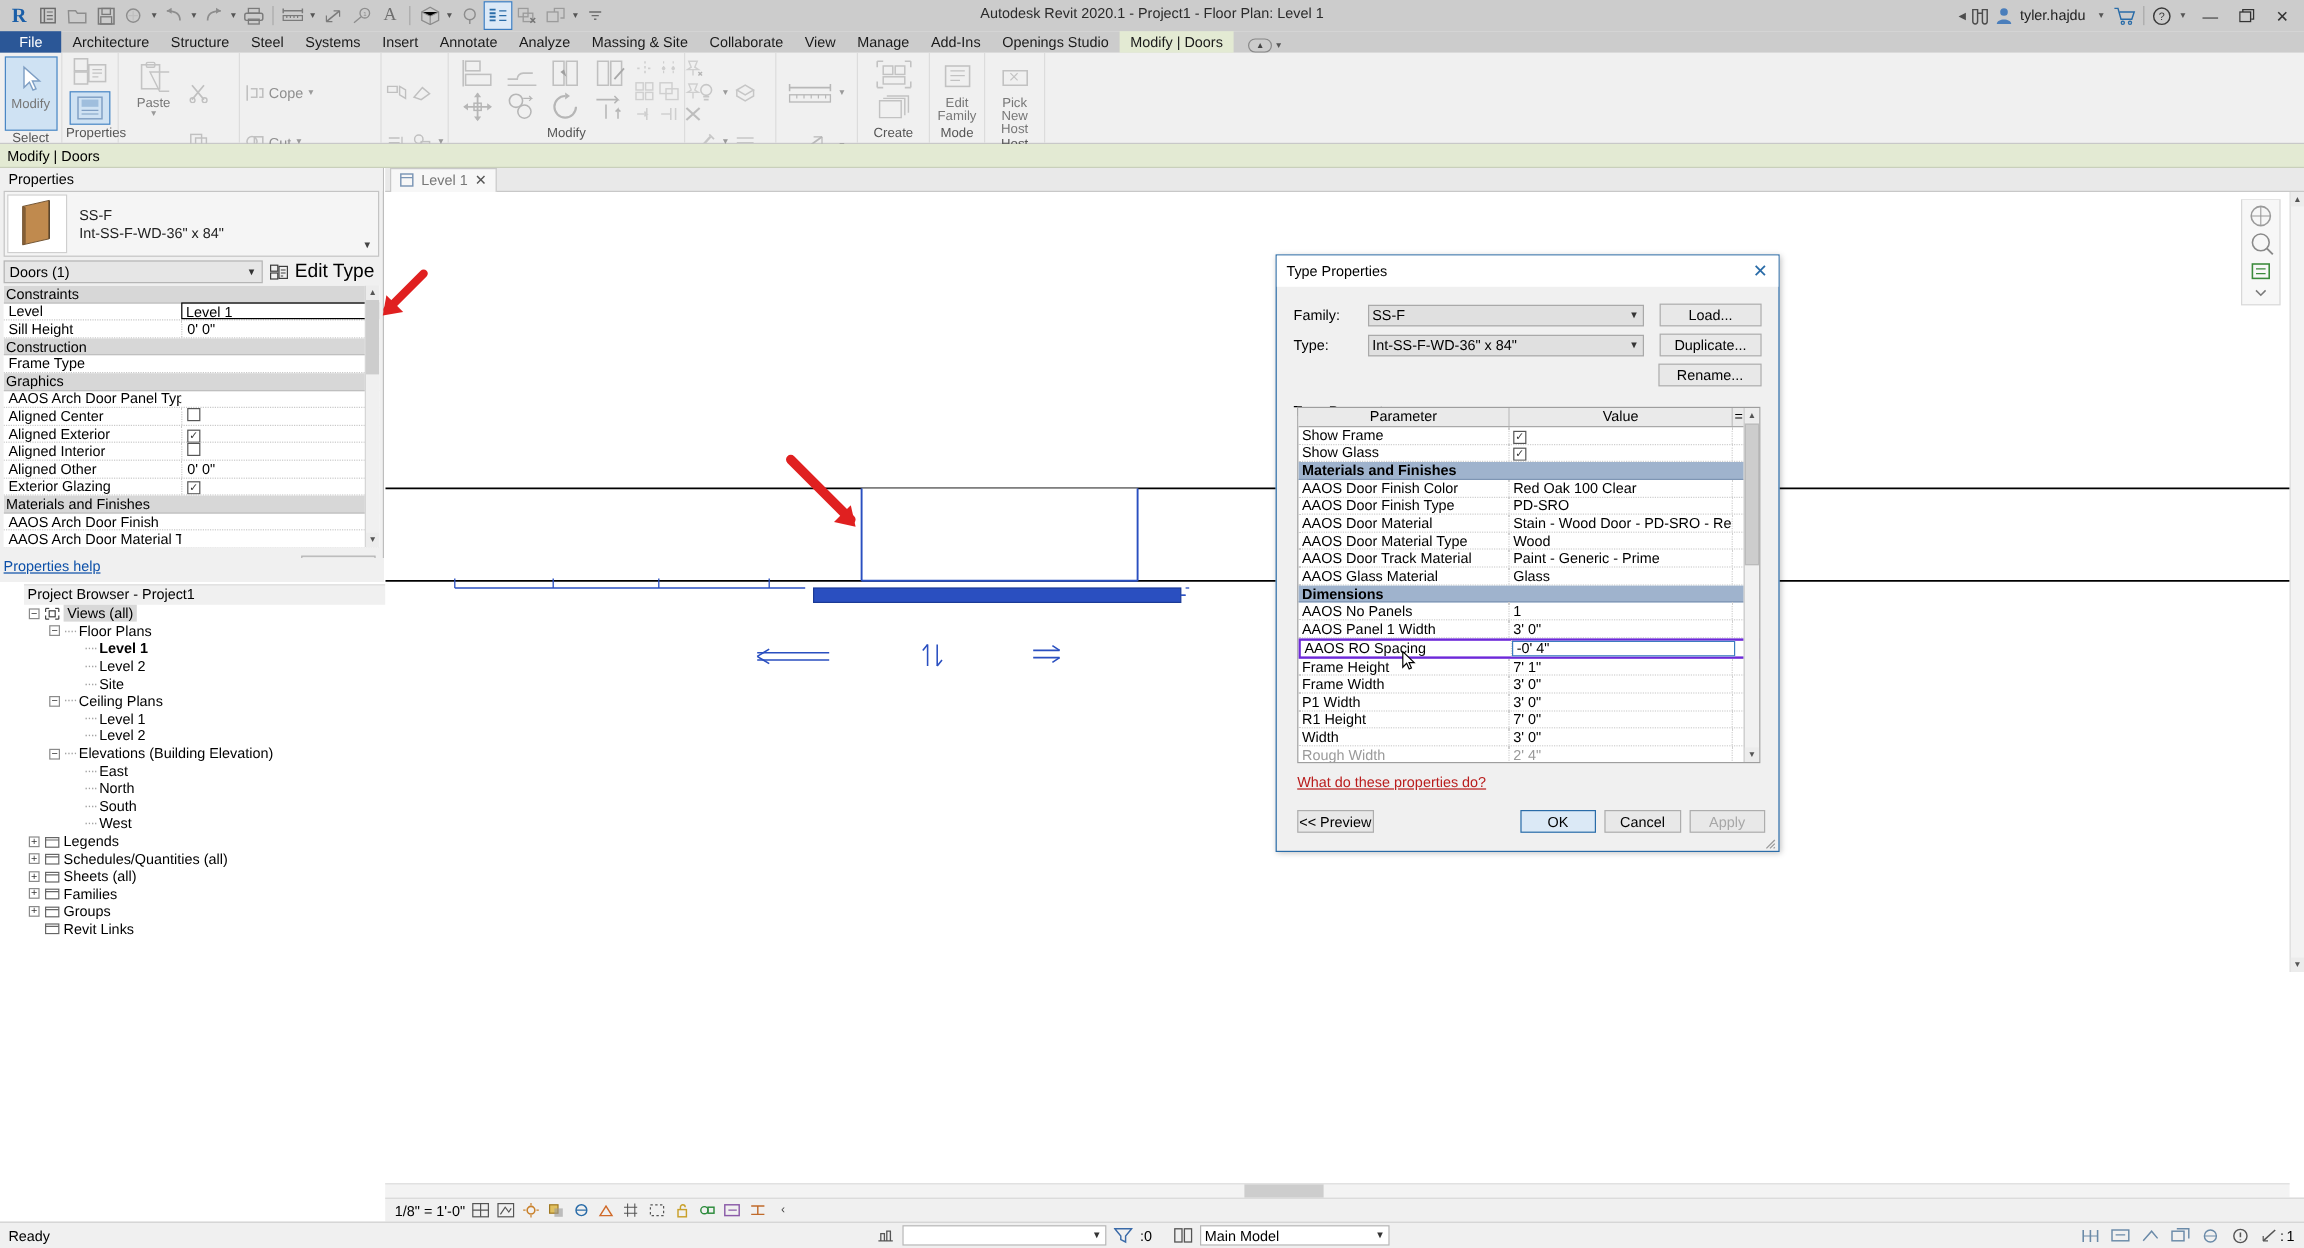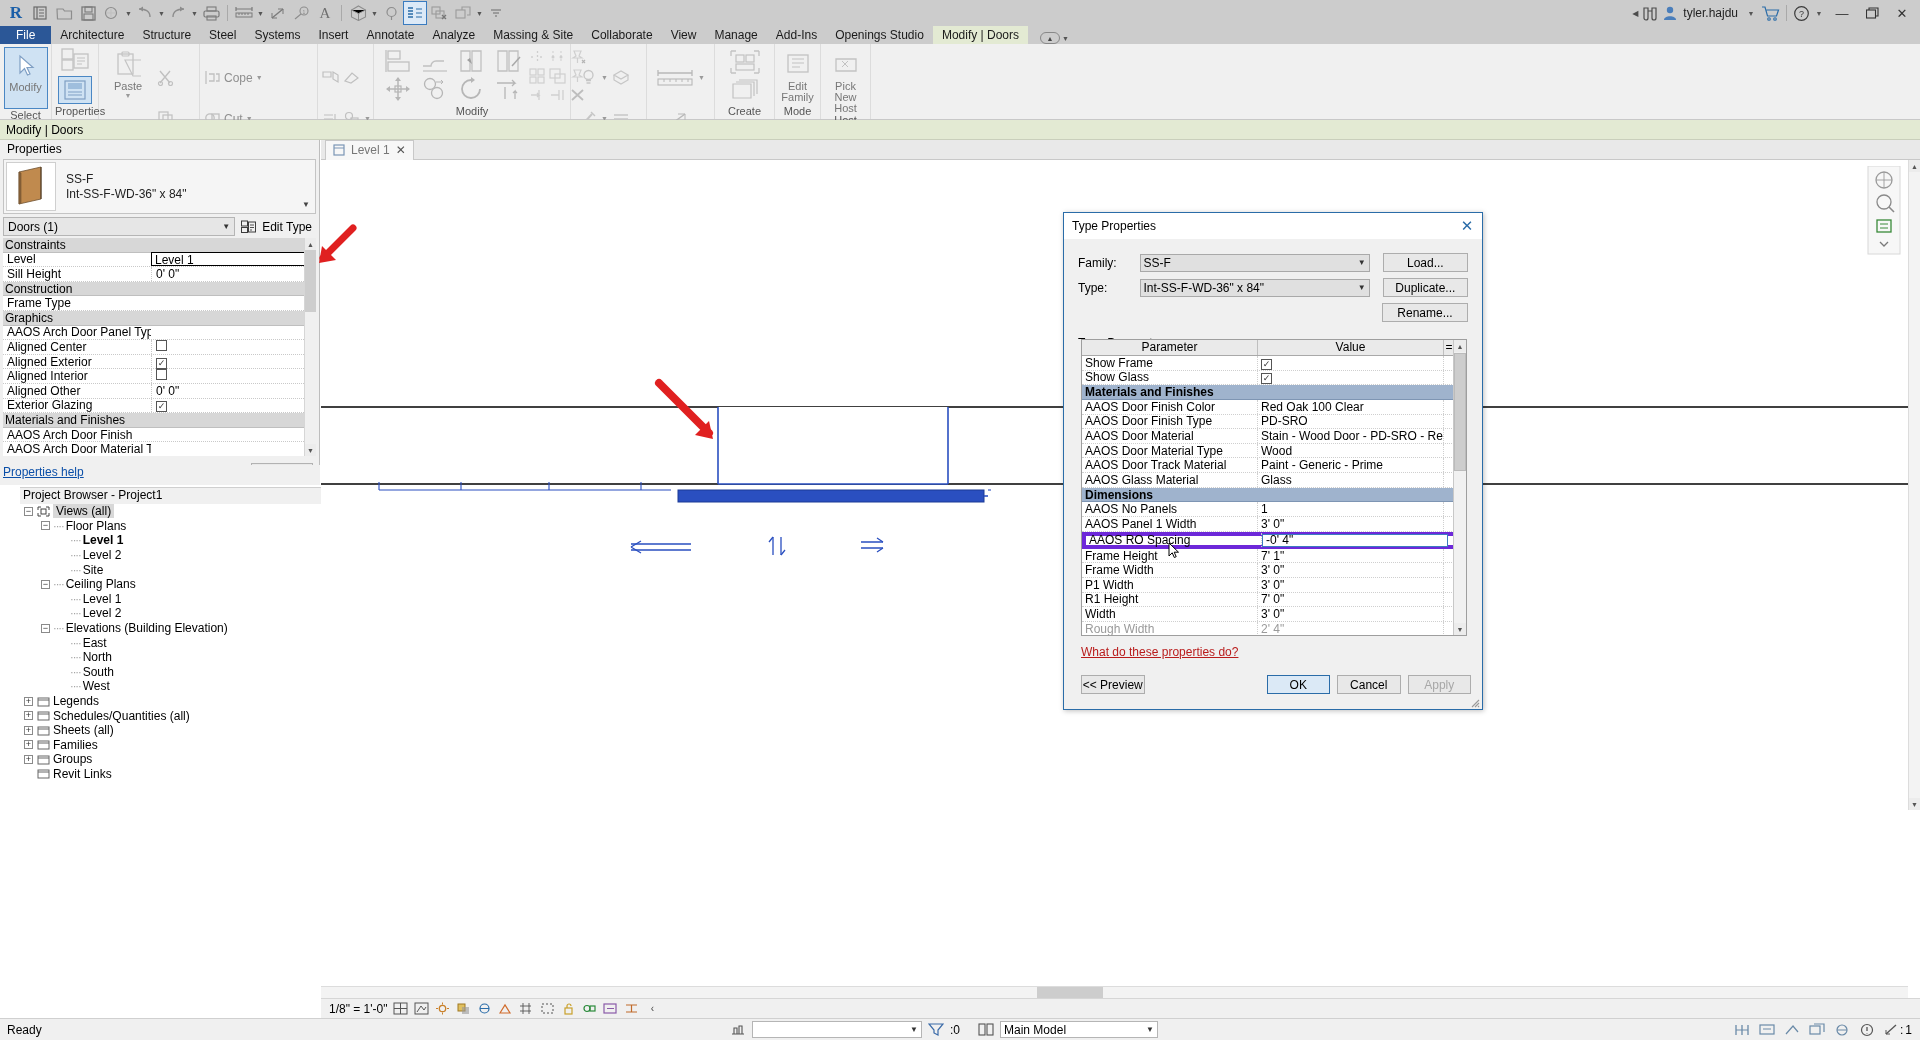--- a/index.html
+++ b/index.html
@@ -89,21 +89,21 @@
     display: flex; align-items: center; position: relative;
   }
   #doorthumb { width: 50px; height: 49px; background: #fff; border: 1px solid #cfcfcf; margin-left: 2px; position: relative; overflow:hidden;}
   .ts-text { margin-left: 10px; font-size: 12px; line-height: 15px; color: #222; }
   .ts-caret { position:absolute; right: 5px; bottom: 4px; font-size: 8px; color:#444;}
   #catrow { display: flex; align-items: center; margin: 3px 3px 0 3px; gap: 4px;}
   #catcombo {
     flex: 1; height: 19px; background: #e6e6e6; border: 1px solid #b5b5b5;
     display: flex; align-items: center; justify-content: space-between; padding: 0 4px; font-size: 12px;
   }
-  #edittypebtn { display: flex; align-items: center; gap: 4px; font-size: 12px; padding-right:4px;}
+  #edittypebtn { display: flex; align-items: center; gap: 4px; font-size: 16px; padding-right:4px;}
   #proptable { margin: 2px 3px 0 3px; height: 218px; position: relative; background: #fff; overflow: hidden; }
   .prow { display: flex; height: 14.6px; align-items: center; font-size: 12px; border-bottom: 1px dotted #c9c9c9; }
   .prow.grp { background: #d7d7d7; font-weight: normal; border-bottom: 1px solid #bfbfbf;}
   .pname { width: 148px; padding-left: 4px; white-space: nowrap; overflow: hidden; }
   .prow.grp .pname { width: 100%; padding-left: 2px;}
   .pval { flex: 1; padding-left: 4px; border-left: 1px dotted #c9c9c9; white-space: nowrap; overflow:hidden;}
   .pval.focus { border: 1px solid #000; height: 14px; padding-left:3px;}
   .chk { width: 11px; height: 11px; border: 1px solid #555; background: #fff; display:inline-flex; align-items:center; justify-content:center; font-size:9px; color:#333; line-height:1;}
   #propscroll { position: absolute; right: 0; top: 0; width: 12px; height: 218px; background: #f0f0f0; border-left:1px solid #d6d6d6;}
   .sbarrow { height: 12px; display:flex; align-items:center; justify-content:center; font-size:7px; color:#555; background:#ececec;}
@@ -174,21 +174,21 @@
   .th1 { width: 176px; text-align: center; border-right: 1px solid #bfbfbf; }
   .th2 { width: 186px; text-align: center; border-right: 1px solid #bfbfbf;}
   .th3 { width: 10px; text-align: center; }
   .tdr { display: flex; height: 14.65px; font-size: 12px; align-items: center; border-bottom: 1px dotted #cfcfcf;}
   .tdr.grp { background: #9fb3cd; font-weight: bold; border-bottom: 1px solid #7e95b3;}
   .tdr.grp .c1 { width: 100%; padding-left: 3px;}
   .tdr .c1 { width: 176px; padding-left: 3px; border-right: 1px dotted #cfcfcf; white-space:nowrap; overflow:hidden;}
   .tdr .c2 { width: 186px; padding-left: 3px; border-right: 1px dotted #cfcfcf; white-space:nowrap; overflow:hidden;}
   .tdr .c3 { width: 10px; }
   .tdr.dim { color: #9a9a9a; }
-  .tdr.hl { border: 4px solid #6d28d9; height: 17px; }
+  .tdr.hl { border: 2px solid #6d28d9; height: 17px; }
   .tdr.hl .c2 { border: 1px solid #3c7cc0; background:#fff; height: 13px; display:flex; align-items:center;}
   #tdtscroll { position: absolute; right: 0; top: 0; width: 13px; bottom: 0; background: #f1f1f1; border-left: 1px solid #c8c8c8;}
   #tdtthumb { position:absolute; left:0; right:0; top: 13px; height: 118px; background: #cdcdcd; border: 1px solid #bbb;}
   #tdhelplink { position: absolute; left: 17px; top: 432px; font-size: 12px; color: #b91c1c; text-decoration: underline;}
   #tdbuttons { position: absolute; left: 17px; top: 462px; width: 390px; display: flex; align-items: center; }
   #tdpreview { width: 72px; height: 19px; border: 1px solid #adadad; background: #e8e8e8; font-size: 12px; display:flex;align-items:center;justify-content:center;}
   .tdfootbtn { width: 72px; height: 19px; font-size: 12px; display:flex;align-items:center;justify-content:center; border:1px solid #adadad; background:#e8e8e8;}
   .tdfootbtn.ok { border: 1px solid #2a6ca8; background: #dbe9f6;}
   .tdfootbtn.dis { color: #a7a7a7; }
   #tdresize { position:absolute; right: 2px; bottom: 2px; width: 10px; height: 10px; }
@@ -309,20 +309,21 @@
           <path d="M7 4 V1 h8 v8 h-3" fill="none" stroke="#9b9b9b" stroke-width="1.1"></path>
         </svg>
     </div>
     <div class="qat-arrow">▼</div>
     <div class="qat-btn">
       <svg width="14" height="12" viewBox="0 0 14 12">
           <path d="M2 3 h10 M4 6 h6 M6 9 h2" stroke="#6b6b6b" stroke-width="1.2"></path>
         </svg>
     </div>
   </div>
+  <div id="apptitle">Autodesk Revit 2020.1 - Project1 - Floor Plan: Level 1</div>
   <div id="titleright">
     <div class="ti" style="font-size:8px;">◀</div>
     <div class="ti">
       <svg width="20" height="16" viewBox="0 0 20 16">
           <path d="M4 3 h4 v10 a2 2 0 0 1 -4 0 z M12 3 h4 v10 a2 2 0 0 1 -4 0 z M8 6 h4" fill="none" stroke="#4c4c4c" stroke-width="1.2"></path>
         </svg>
     </div>
     <div class="ti">
       <svg width="16" height="16" viewBox="0 0 16 16">
           <circle cx="8" cy="5" r="3.2" fill="#4a7ebb"></circle>

